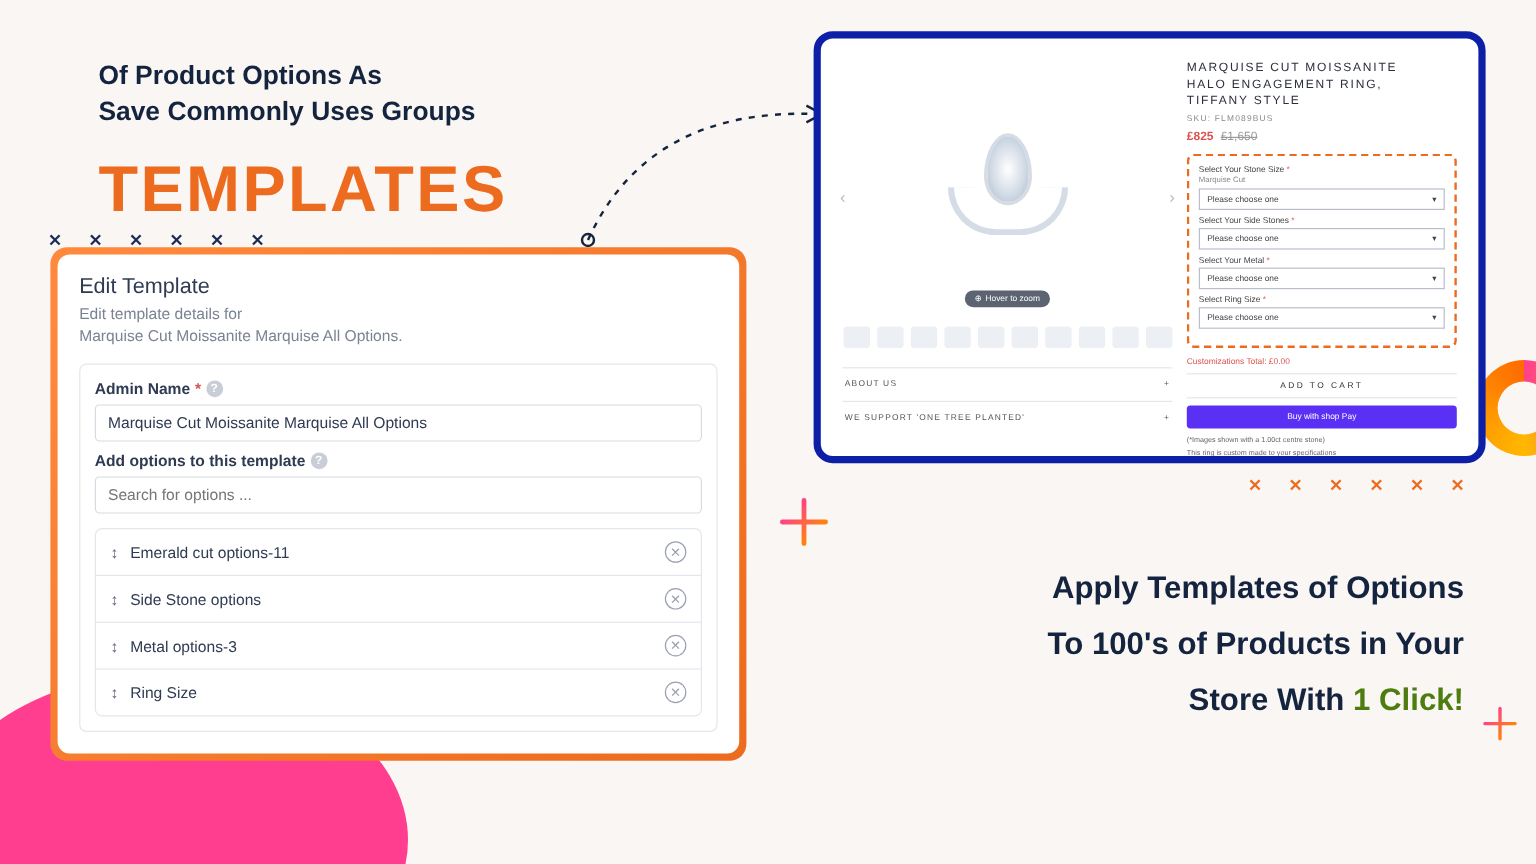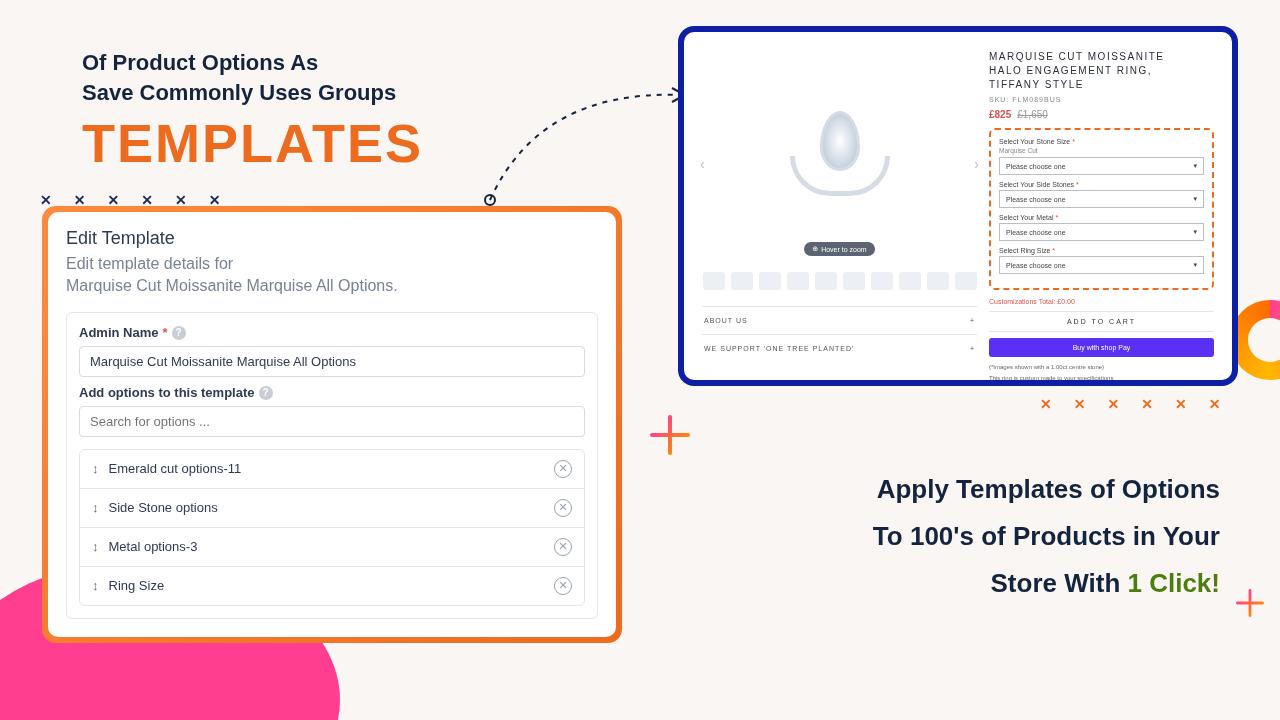--- a/index.html
+++ b/index.html
@@ -15,35 +15,35 @@
 .x-row.orange span { color: #EC6B1E; }
 
 .star { position: absolute; width: 40px; height: 40px; }
 .star::before, .star::after { content:''; position:absolute; background: linear-gradient(135deg,#FF3E8F,#FF8A00); }
 .star::before { width: 4px; height: 40px; left: 18px; border-radius: 2px; }
 .star::after { width: 40px; height: 4px; top: 18px; border-radius: 2px; }
 
 
 .headline-left { position: absolute; top: 48px; left: 82px; max-width: 420px; }
 .headline-left .line { font-size: 22px; font-weight: 800; color: #14243F; line-height: 1.35; }
-.headline-left .big { font-size: 54px; font-weight: 900; color: #EC6B1E; letter-spacing: 2px; margin-top: 5px; }
+.headline-left .big { font-size: 54px; font-weight: 900; color: #EC6B1E; letter-spacing: 2px; margin-top: 20px; }
 
 
 .headline-right { position: absolute; top: 466px; left: 700px; width: 520px; text-align: right; }
 .headline-right p { font-size: 26px; font-weight: 800; color: #14243F; line-height: 1.8; }
 .headline-right .accent { color: #4d7c0f; }
 
 
 .arrow { position: absolute; top: 80px; left: 480px; width: 210px; height: 130px; }
 
 
 .panel-wrap { position: absolute; top: 206px; left: 42px; width: 580px; border-radius: 14px; padding: 6px; background: linear-gradient(135deg,#FF8A3D,#EC6B1E); }
 .panel { background: #fff; border-radius: 10px; padding: 16px 18px 18px; }
 .panel h2 { font-size: 18px; font-weight: 500; color: #2F3B52; margin-bottom: 4px; }
-.panel .sub { font-size: 16px; color: #7A8393; line-height: 1.4; margin-bottom: 14px; }
+.panel .sub { font-size: 13px; color: #7A8393; line-height: 1.4; margin-bottom: 14px; }
 .panel .card { border: 1px solid #E3E6EB; border-radius: 6px; padding: 12px; background: #fff; }
 .panel label { font-size: 13px; font-weight: 600; color: #2F3B52; display: flex; align-items: flex-end; gap: 4px; margin-bottom: 6px; }
 .panel .req { color: #D9534F; }
 .panel .help { width: 14px; height: 14px; border-radius: 50%; background: #C9CED6; color: #fff; font-size: 10px; display:inline-flex; align-items:center; justify-content:center; }
 .panel input[type=text] { width: 100%; padding: 7px 10px; border: 1px solid #D7DBE2; border-radius: 4px; font-size: 13px; color: #2F3B52; margin-bottom: 8px; }
 .panel input.search { color: #9AA2AF; }
 .opt-list { margin-top: 4px; border: 1px solid #E3E6EB; border-radius: 6px; }
 .opt-row { display: flex; align-items: center; justify-content: space-between; padding: 10px 12px; border-bottom: 1px solid #E3E6EB; font-size: 13px; color: #2F3B52; }
 .opt-row:last-child { border-bottom: none; }
 .opt-row .left { display: flex; align-items: center; gap: 10px; }

